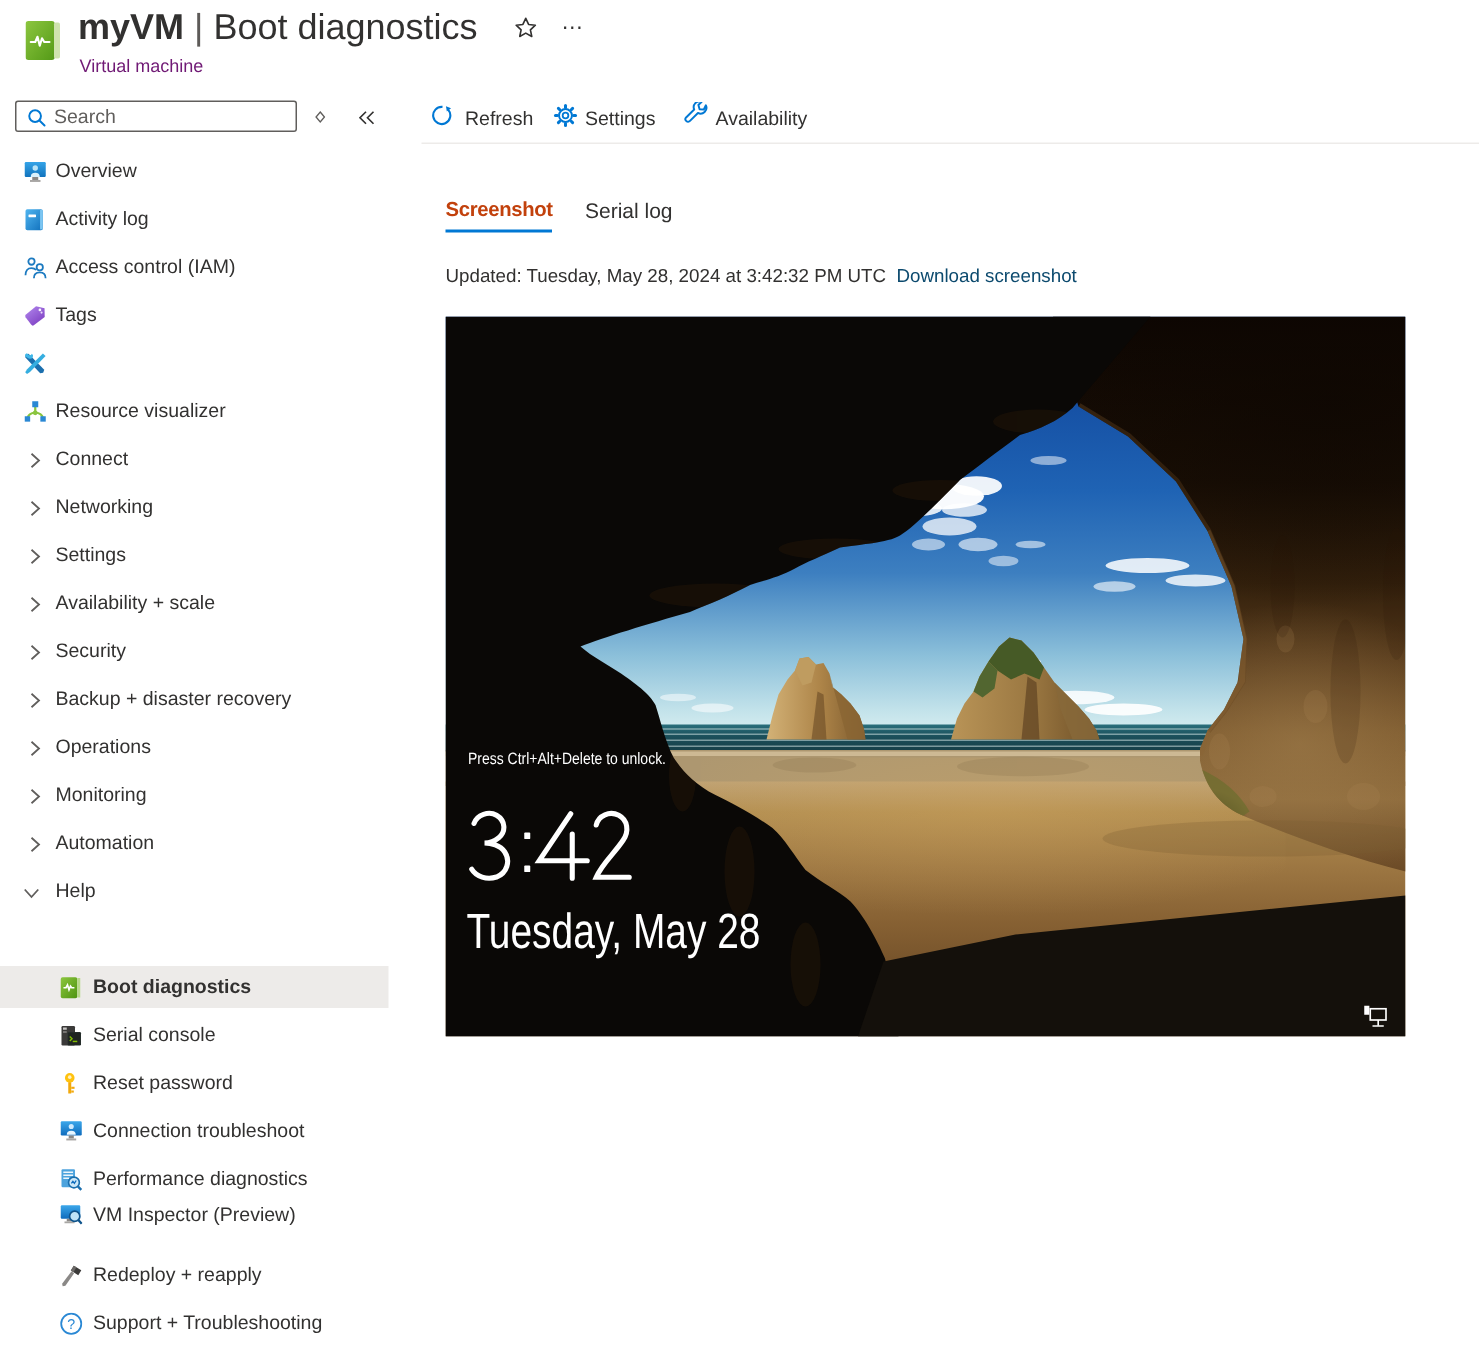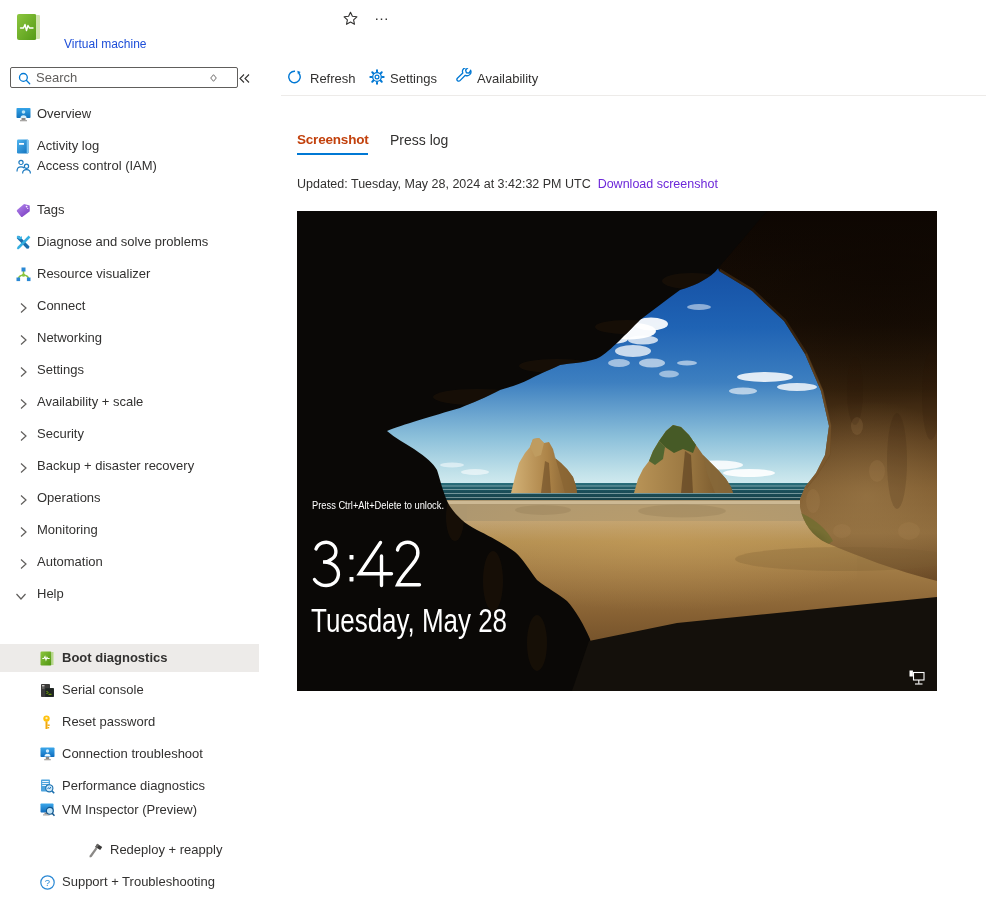--- a/index.html
+++ b/index.html
@@ -21,27 +21,28 @@
   <defs>
     <linearGradient id="bookg" x1="0" y1="0" x2="1" y2="1">
       <stop offset="0" stop-color="#8cc63f"></stop>
           <stop offset="1" stop-color="#549a17"></stop>
     </linearGradient>
   </defs>
   <rect x="0" y="0" width="19.5" height="26" rx="2" fill="url(#bookg)"></rect>
   <rect x="19" y="1" width="4" height="24" rx="1.2" fill="#cfe3ae"></rect>
   <path d="M3.5 14 L6.5 14 L8 10.5 L9.5 16.5 L11 11.5 L12.5 14 L16 14" fill="none" stroke="#fff" stroke-width="1.4" stroke-linecap="round" stroke-linejoin="round"></path>
 </svg>
-<div class="abs" style="left:64px; top:37px; font-size:12px; color:#1d4ed8;">Virtual machine</div>
+<div class="abs" style="left:52px; top:5px; font-size:24px; color:#323130; white-space:nowrap;"><b>myVM</b> <span style="color:#5d5a58;">|</span> <span style="font-weight:400;">Boot diagnostics</span></div>
+<div class="abs" style="left:53px; top:37px; font-size:12px; color:#701a75;">Virtual machine</div>
 <svg class="abs" style="left:343px; top:11px;" width="15" height="15" viewBox="0 0 15 15">
   <path d="M7.5 1.2 L9.4 5.3 L13.9 5.8 L10.6 8.9 L11.5 13.3 L7.5 11.1 L3.5 13.3 L4.4 8.9 L1.1 5.8 L5.6 5.3 Z" fill="none" stroke="#323130" stroke-width="1.1" stroke-linejoin="round"></path>
 </svg>
 <div class="abs" style="left:374px; top:6px; font-size:15px; color:#323130; letter-spacing:1px;">…</div>
 
-<div class="abs" style="left:10px; top:67px; width:228px; height:21px; border:1px solid #605e5c; border-radius:2px;">
+<div class="abs" style="left:10px; top:67px; width:188px; height:21px; border:1px solid #605e5c; border-radius:2px;">
   <svg style="position:absolute; left:7px; top:3.5px;" width="13" height="13" viewBox="0 0 13 13">
     <circle cx="5.4" cy="5.4" r="3.9" fill="none" stroke="#0078d4" stroke-width="1.3"></circle>
     <line x1="8.3" y1="8.3" x2="11.7" y2="11.7" stroke="#0078d4" stroke-width="1.3" stroke-linecap="round"></line>
   </svg>
   <span style="position:absolute; left:25px; top:2px; font-size:13px; color:#605e5c;">Search</span>
 </div>
 <svg class="abs" style="left:210px; top:74px;" width="7" height="8" viewBox="0 0 7 8">
   <path d="M3.5 0.7 L6.3 4 L3.5 7.3 L0.7 4 Z" fill="none" stroke="#605e5c" stroke-width="0.9"></path>
 </svg>
 <svg class="abs" style="left:239px; top:73px;" width="11" height="11" viewBox="0 0 11 11">
@@ -72,21 +73,21 @@
                 <stop offset="0" stop-color="#50b5f0"></stop>
                 <stop offset="1" stop-color="#1070bc"></stop>
               </linearGradient>
             </defs>
             <rect x="1" y="0.5" width="11.5" height="14" rx="1.2" fill="url(#acg)"></rect>
             <rect x="10.7" y="1" width="1.8" height="13" fill="#7cc6f2"></rect>
             <rect x="3" y="4" width="5" height="1.8" rx="0.3" fill="#fff"></rect>
           </svg></span>
         <span class="txt">Activity log</span>
       </div>
-      <div class="row" style="top:150px;">
+      <div class="row" style="top:162px;">
         <span class="ic" style="top:9px;"><svg width="16" height="15" viewBox="0 0 16 15">
             <g fill="none" stroke="#1c7ac0" stroke-width="1.2">
               <circle cx="5" cy="3.4" r="2.1"></circle>
               <path d="M1 12.5 Q1 7.8 5 7.8 Q7 7.8 8.1 9"></path>
               <circle cx="10.5" cy="7.2" r="2.1"></circle>
               <path d="M6.6 14.5 Q6.6 10.6 10.5 10.6 Q14.4 10.6 14.4 14.5"></path>
             </g>
           </svg></span>
         <span class="txt">Access control (IAM)</span>
       </div>
@@ -103,21 +104,20 @@
             <circle cx="11.7" cy="5.4" r="0.7" fill="#fff" opacity="0.8"></circle>
           </svg></span>
         <span class="txt">Tags</span>
       </div>
       <div class="row" style="top:226px;">
         <span class="ic" style="top:9px;"><svg width="15" height="15" viewBox="0 0 15 15">
             <path d="M1.2 1.5 L3 0.8 L13.5 11.5 L12.8 13.5 L10.8 13.8 L0.8 3.2 Z" fill="#1b6fae" transform="rotate(0)"></path>
             <path d="M12.6 0.6 L14.4 2.4 L4 13 L2 14.4 L0.8 13.2 L2.1 11.2 Z" fill="#35aee0"></path>
             <path d="M0.8 2.6 Q0.4 0.9 2 0.5 L3.4 1.9 L4.6 1.7 L5.3 0.9 Q6.6 2 5.8 3.4 Q4.8 4.6 3.2 4 Z" fill="#3fb7e8"></path>
           </svg></span>
-        <span class="txt">Diagnose and solve problems</span>
       </div>
       <div class="row" style="top:258px;">
         <span class="ic" style="top:9px;"><svg width="15" height="15" viewBox="0 0 15 15">
             <g stroke="#8bc53f" stroke-width="1.5" fill="none">
               <path d="M7.5 4 L7.5 8 M7.5 8 Q3 8.5 2.5 11.5 M7.5 8 Q12 8.5 12.5 11.5"></path>
             </g>
             <circle cx="7.5" cy="8.2" r="1.6" fill="#8bc53f"></circle>
             <rect x="5.5" y="0.5" width="4" height="4" fill="#2a88d4"></rect>
             <rect x="0.5" y="10.5" width="3.6" height="3.6" fill="#2a88d4"></rect>
             <rect x="10.9" y="10.5" width="3.6" height="3.6" fill="#2a88d4"></rect>
@@ -277,21 +277,21 @@
               </linearGradient>
             </defs>
             <rect x="0.5" y="0.5" width="13" height="9" rx="0.8" fill="url(#vig)"></rect>
             <rect x="4.5" y="9.5" width="3.4" height="1.8" fill="#8a8886"></rect>
             <rect x="3" y="11.3" width="6.6" height="1.2" fill="#a8a6a4"></rect>
             <circle cx="9.8" cy="7.8" r="3.4" fill="#bfe3f7" stroke="#0f548c" stroke-width="1.1"></circle>
             <line x1="12.2" y1="10.3" x2="14.5" y2="12.8" stroke="#0f548c" stroke-width="1.6"></line>
           </svg></span>
         <span class="txt2">VM Inspector (Preview)</span>
       </div>
-      <div class="row" style="top:834px;margin-left:48px;">
+      <div class="row" style="top:834px;">
         <span class="ic2"><svg width="15" height="15" viewBox="0 0 15 15">
             <path d="M9.2 0.8 L14.2 3.9 L12.2 7.1 L7.2 4 Z" fill="#3b3a39"></path>
             <path d="M9.2 0.8 L11 1.9 L9 5.1 L7.2 4 Z" fill="#6b6967"></path>
             <path d="M7.6 4.6 L9.4 5.8 L3.6 14.1 L1.8 14.5 L1.4 12.9 Z" fill="#8a8886"></path>
           </svg></span>
         <span class="txt2">Redeploy + reapply</span>
       </div>
       <div class="row" style="top:866px;">
         <span class="ic2"><svg width="15" height="15" viewBox="0 0 15 15">
             <circle cx="7.5" cy="7.5" r="6.7" fill="none" stroke="#2a88d4" stroke-width="1.2"></circle>
@@ -324,22 +324,22 @@
 </svg>
 <div class="abs t13" style="left:390px; top:71px;">Settings</div>
 <svg class="abs" style="left:456px; top:68px;" width="16" height="16" viewBox="0 0 16 16">
   <path d="M14.6 2.2 a 3.9 3.9 0 0 1 -5.3 5.1 L4 12.6 a 1.6 1.6 0 0 1 -2.6 -2.3 L6.8 5 a 3.9 3.9 0 0 1 5 -5.2 L9.6 2 l 0.8 2.8 L13.2 5 Z" fill="none" stroke="#0078d4" stroke-width="1.3" stroke-linejoin="round"></path>
 </svg>
 <div class="abs t13" style="left:477px; top:71px;">Availability</div>
 <div class="abs" style="left:281px; top:95px; width:705px; height:1px; background:#edebe9;"></div>
 
 <div class="abs" style="left:297px; top:132px; font-size:13.5px; font-weight:700; letter-spacing:-0.2px; color:#c2410c;">Screenshot</div>
 <div class="abs" style="left:297px; top:153px; width:71px; height:2px; background:#0078d4;"></div>
-<div class="abs" style="left:390px; top:132px; font-size:14px; color:#323130;">Press log</div>
-<div class="abs" style="left:297px; top:177px; font-size:12.5px; color:#323130; white-space:nowrap;">Updated: Tuesday, May 28, 2024 at 3:42:32 PM UTC&nbsp;&nbsp;<a style="color:#6d28d9; text-decoration:none;">Download screenshot</a></div>
+<div class="abs" style="left:390px; top:132px; font-size:14px; color:#323130;">Serial log</div>
+<div class="abs" style="left:297px; top:177px; font-size:12.5px; color:#323130; white-space:nowrap;">Updated: Tuesday, May 28, 2024 at 3:42:32 PM UTC&nbsp;&nbsp;<a style="color:#0c4a6e; text-decoration:none;">Download screenshot</a></div>
 
 <svg class="abs" style="left:297px; top:211px;" width="640" height="480" viewBox="0 0 640 480" id="shot">
   <defs>
     <linearGradient id="sky" x1="0" y1="0" x2="0" y2="1">
       <stop offset="0" stop-color="#0c3e95"></stop>
       <stop offset="0.42" stop-color="#1f63b4"></stop>
       <stop offset="0.62" stop-color="#3d7fc0"></stop>
       <stop offset="0.82" stop-color="#8cc0da"></stop>
       <stop offset="0.95" stop-color="#c2e2ea"></stop>
       <stop offset="1" stop-color="#d5ecf0"></stop>

